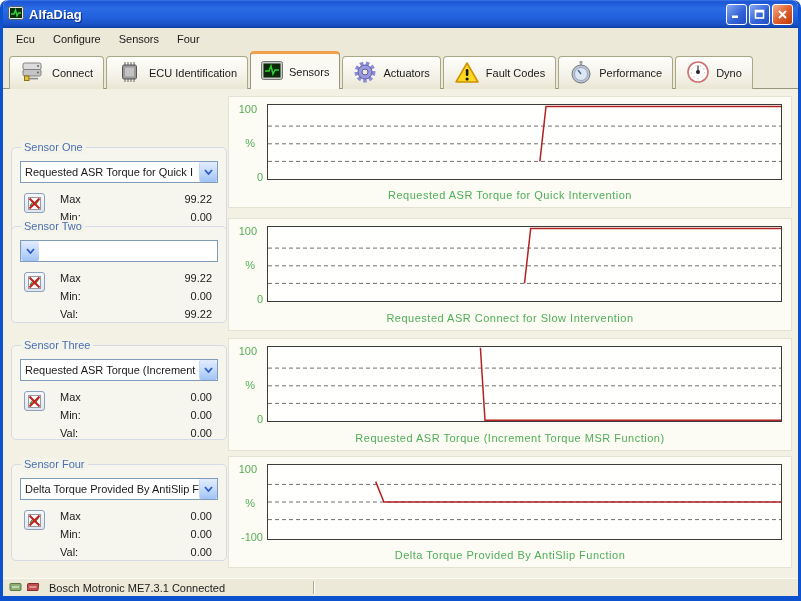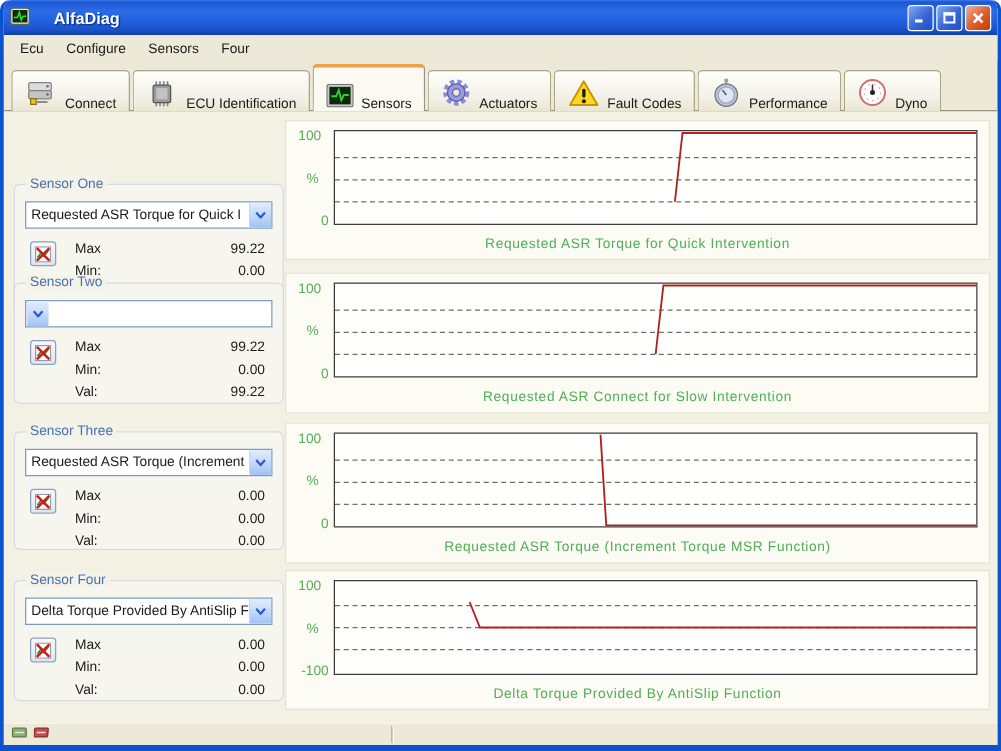--- a/index.html
+++ b/index.html
@@ -11,34 +11,34 @@
     border-radius: 8px 8px 0 0;
     background: #ece9d8; overflow: hidden;
     font-family: "Liberation Sans", sans-serif; font-size: 11px; color: #1a1a1a;
   }
   
   .titlebar {
     height: 28px; display: flex; align-items: center; padding: 0 5px;
     background: linear-gradient(180deg,#3a7ae8 0%,#1c55d4 6%,#2b6be4 30%,#2261de 60%,#1b53c8 85%,#0c3fa8 100%);
     border-radius: 6px 6px 0 0;
   }
-  .title-text { color: #fff; font-weight: bold; font-size: 13px; margin-left: 19px; flex: 1;
+  .title-text { color: #fff; font-weight: bold; font-size: 13px; margin-left: 5px; flex: 1;
     text-shadow: 1px 1px 1px #0a2d86; }
   .tb-buttons { display: flex; gap: 2px; }
   .tb-btn { width: 21px; height: 21px; border-radius: 3px; border: 1px solid #fff;
     display: flex; align-items: center; justify-content: center; }
   .tb-btn.minmax { background: linear-gradient(135deg,#86aaf0 0%,#3565d8 55%,#1e4ec0 100%); }
   .tb-btn.close  { background: linear-gradient(135deg,#f2b292 0%,#e06030 50%,#bf3a08 100%); }
   
   .menubar { height: 21px; display: flex; align-items: center; padding-left: 4px; background: #ece9d8; }
   .menu-item { padding: 2px 9px; }
   
   .toolbar { height: 39px; display: flex; align-items: flex-end; padding-left: 6px; position: relative; z-index: 2; }
   .tab {
-    position: relative; top: 1px; display: flex; align-items: flex-end; gap: 6px;
+    position: relative; top: 1px; display: flex; align-items: center; gap: 6px;
     height: 33px; padding: 0 10px; margin-right: 2px;
     border: 1px solid #a9a886; border-bottom: none; border-radius: 4px 4px 0 0;
     background: linear-gradient(180deg,#fefefb 0%,#f3f1e6 65%,#e9e6d3 100%);
   }
   .tab.active {
     height: 38px; background: #fbfaf2; border-color: #95947c;
     border-top: 3px solid #f0a048; z-index: 3;
   }
   .tab-label { white-space: nowrap; }
   
@@ -411,16 +411,17 @@
             <line x1="3" y1="6" x2="10" y2="6" stroke="#e8f0dc" stroke-width="1.2"></line>
           </svg>
       </span>
       <span>
         <svg width="14" height="12">
             <rect x="1" y="2.5" width="11" height="7" rx="1" fill="#c05050" stroke="#8a2a2a" transform="skewX(-6)"></rect>
             <line x1="3" y1="6" x2="10" y2="6" stroke="#f2dcdc" stroke-width="1.2" transform="skewX(-6)"></line>
           </svg>
       </span>
     </span>
+    <span class="status-text">Bosch Motronic ME7.3.1 Connected</span>
     <span class="sb-divider"></span>
   </div>
 
 </div>
 
 </body></html>

